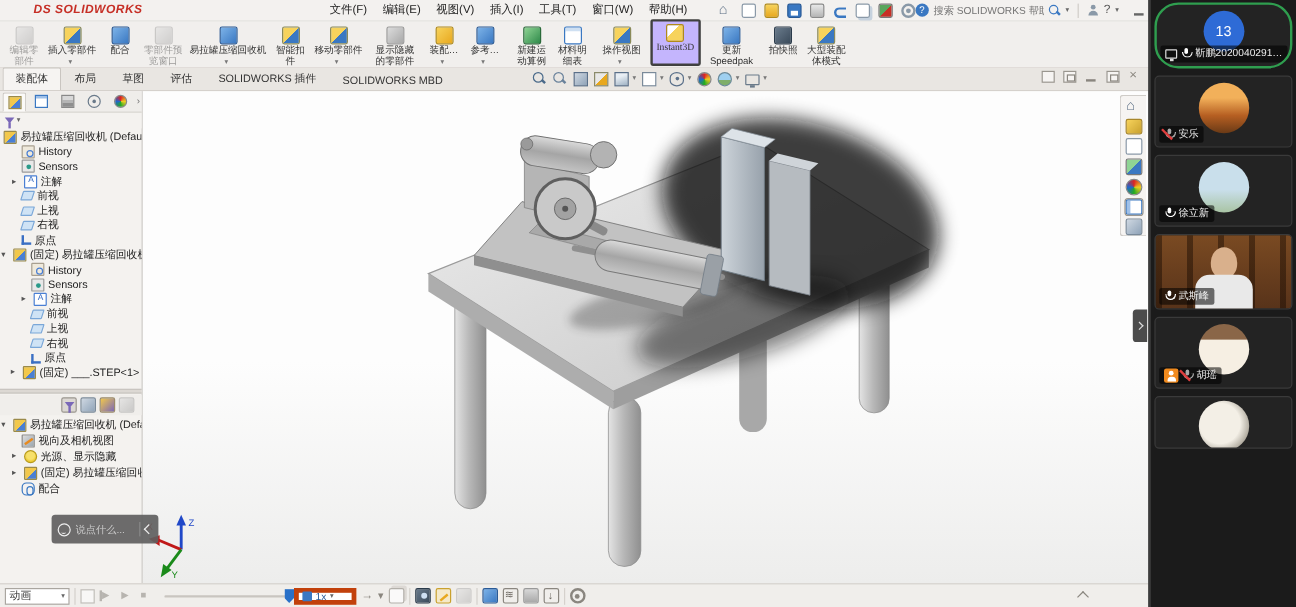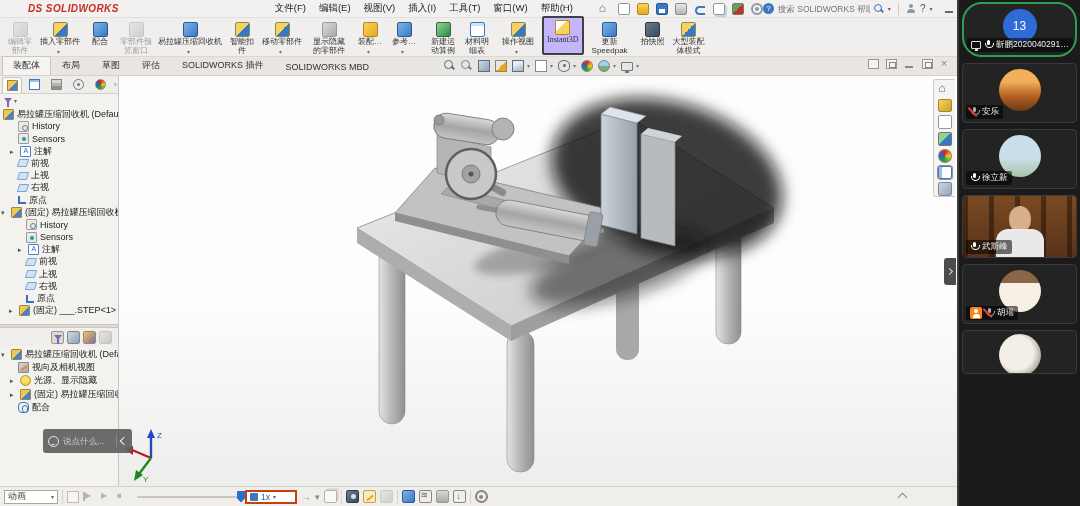--- a/index.html
+++ b/index.html
@@ -166,21 +166,21 @@
   
   .motionbar { position:absolute; left:0; top:486px; width:957px; height:20px; background:#f0eeeb; border-top:1px solid #d5d1cc; display:flex; align-items:center; padding:0 4px; gap:4px; }
   .mstudy { width:54px; height:14px; background:#fff; border:1px solid #aaa6a0; display:flex; align-items:center; justify-content:space-between; padding:0 3px; font-size:9px; color:#333; }
   .mbi { width:12px; height:12px; position:relative; opacity:.55; }
   .mbi.calc { background:#fff; border:1px solid #9a968f; }
   .mbi.playfrom::before{ content:"▶"; font-size:8px; color:#8a867f; position:absolute; top:0px; left:2px; } .mbi.playfrom::after{ content:""; position:absolute; left:0; top:1px; width:1.5px; height:9px; background:#8a867f; }
   .mbi.play::before{ content:"▶"; font-size:8px; color:#8a867f; position:absolute; top:0; left:2px; }
   .mbi.stop::before{ content:"■"; font-size:8px; color:#8a867f; position:absolute; top:0; left:2px; }
   .mtrack { width:104px; height:2px; background:#c9c5c0; border-radius:1px; position:relative; margin-left:6px; }
   .mthumb { position:absolute; right:-4px; top:-5px; width:8px; height:12px; background:#2970c8; clip-path:polygon(0 0,100% 0,100% 65%,50% 100%,0 65%); }
-  .speedbox { width:52px; height:14px; background:#fff; border:2px solid #c2410c; display:flex; align-items:center; gap:3px; padding:0 3px; font-size:8.5px; color:#2a5a96; }
+  .speedbox { width:52px; height:14px; background:#fff; border:4px solid #c2410c; display:flex; align-items:center; gap:3px; padding:0 3px; font-size:8.5px; color:#2a5a96; }
   .speedbox .sic { width:8px; height:8px; background:#3a78c2; border-radius:1px; }
   .marrow { color:#8a867f; font-size:10px; }
   .mdot { color:#8a867f; }
   .mico { width:13px; height:13px; border-radius:2px; position:relative; }
   .mico.copy { background:#fff; border:1px solid #9a968f; box-shadow:2px -2px 0 #d5d1cc; opacity:.7; }
   .mico.camera { background:linear-gradient(135deg,#6a7b8c,#3a4a5a); border:1px solid #2a3a4a; } .mico.camera::after{ content:""; position:absolute; left:4px; top:3px; width:5px; height:5px; border-radius:50%; background:#cfe0f2; }
   .mico.wand { background:#f5e9c8; border:1px solid #c9a12e; } .mico.wand::after{ content:""; position:absolute; left:2px; top:6px; width:8px; height:2px; background:#e8a81e; transform:rotate(-40deg); }
   .mico.key { background:linear-gradient(135deg,#e0e0e0,#b0b0b0); border:1px solid #aaa; opacity:.5; }
   .mico.motor { background:linear-gradient(135deg,#7db3e8,#3a78c2); border:1px solid #2a5a96; }
   .mico.spring { border:1px solid #8a867f; } .mico.spring::after{ content:"≋"; position:absolute; left:1px; top:-1px; font-size:9px; color:#6a665f; }

